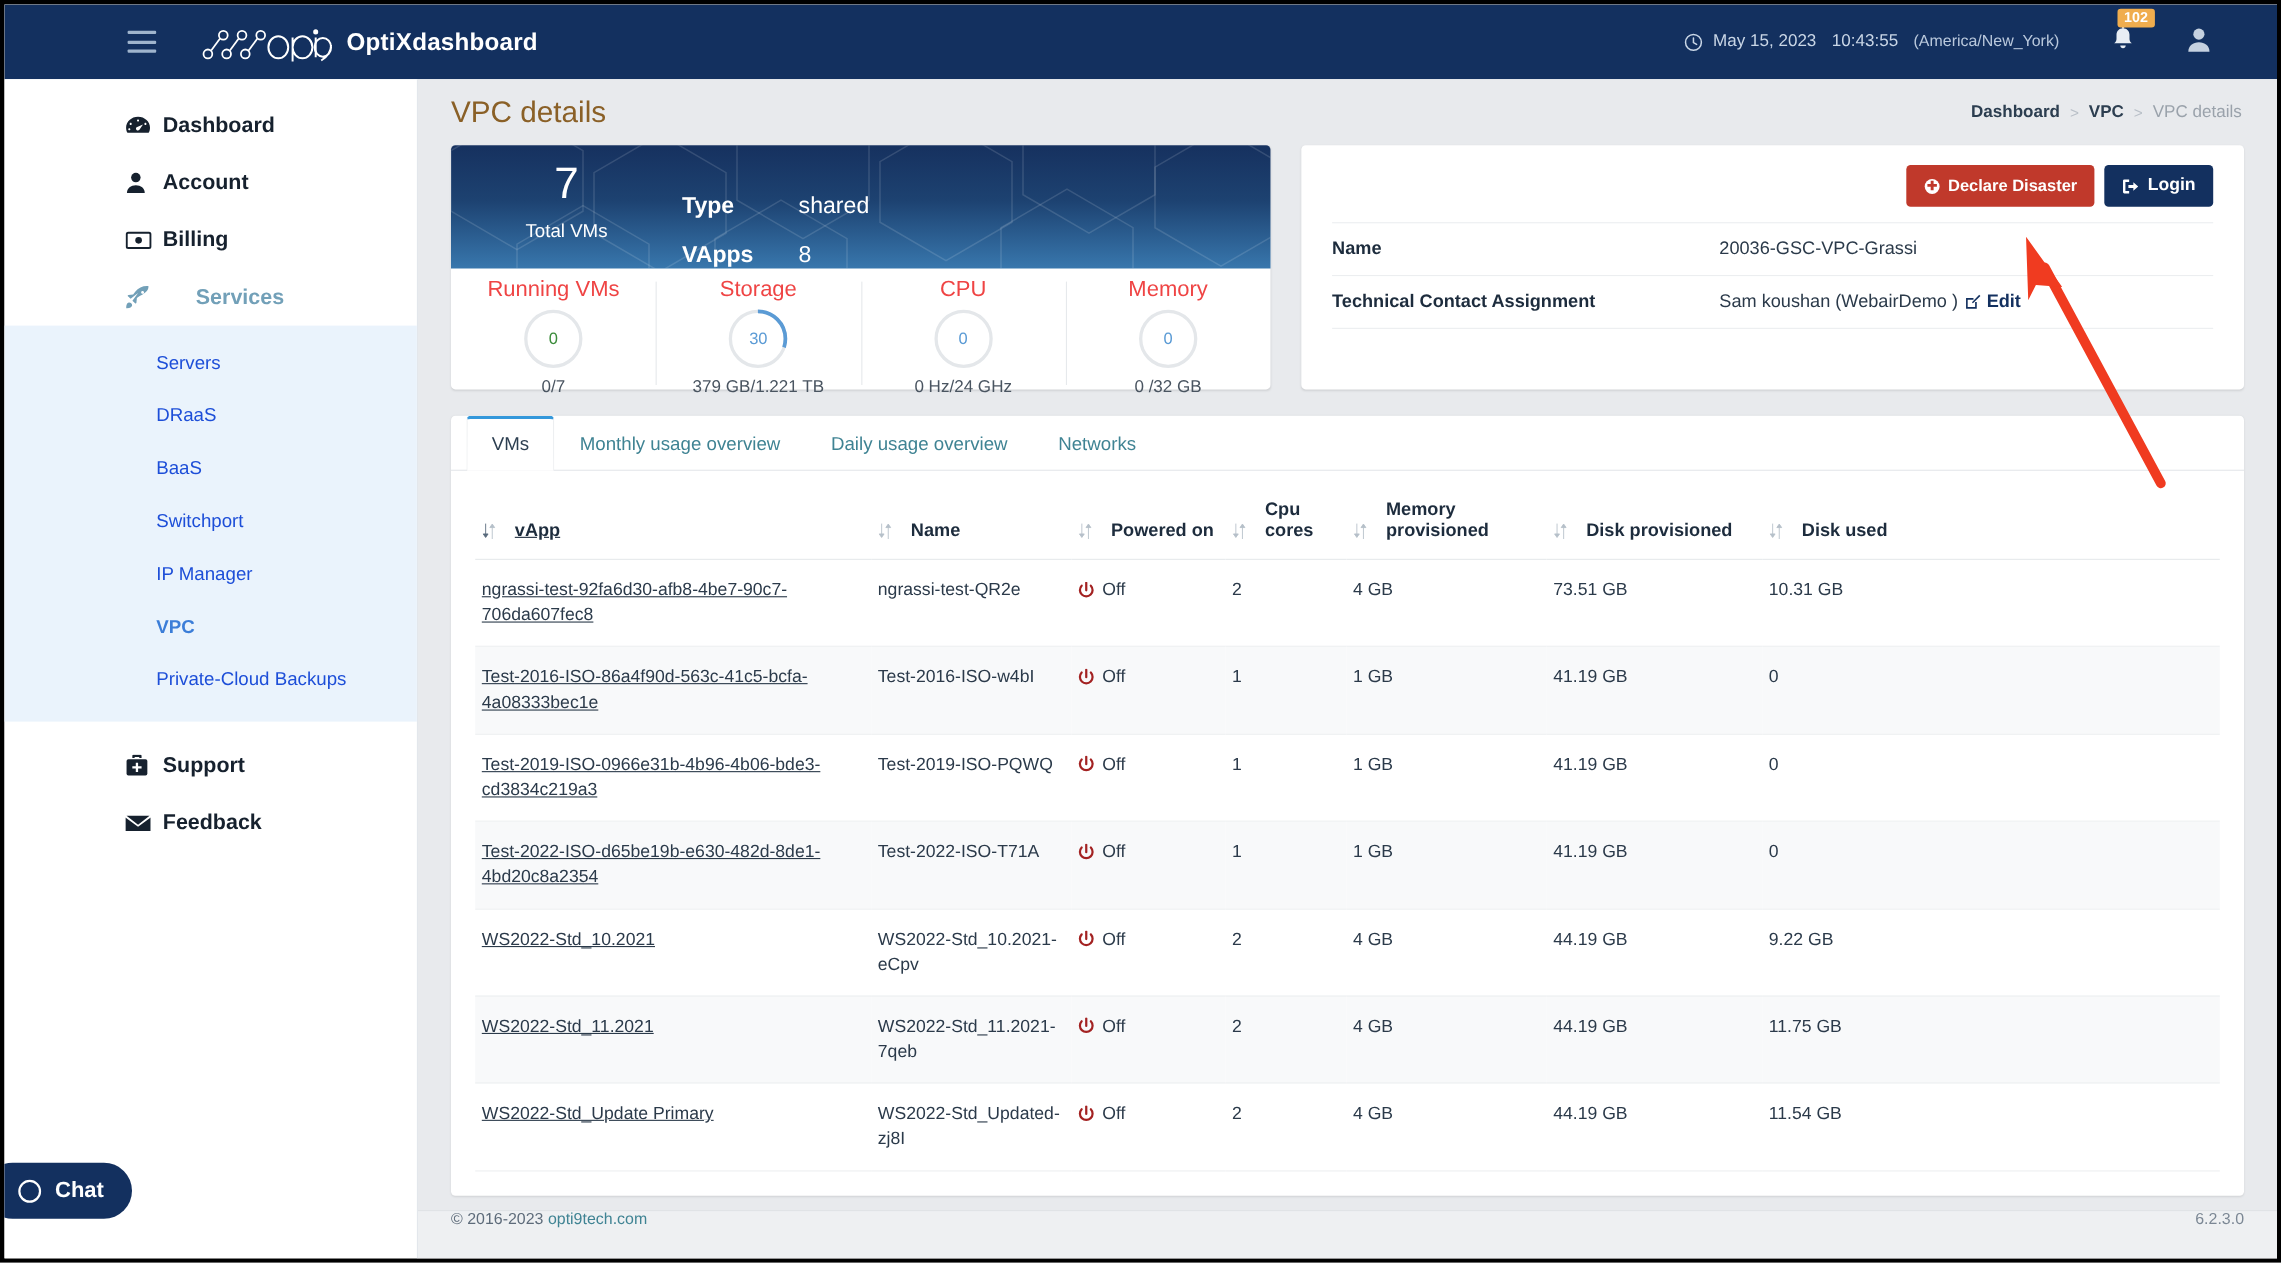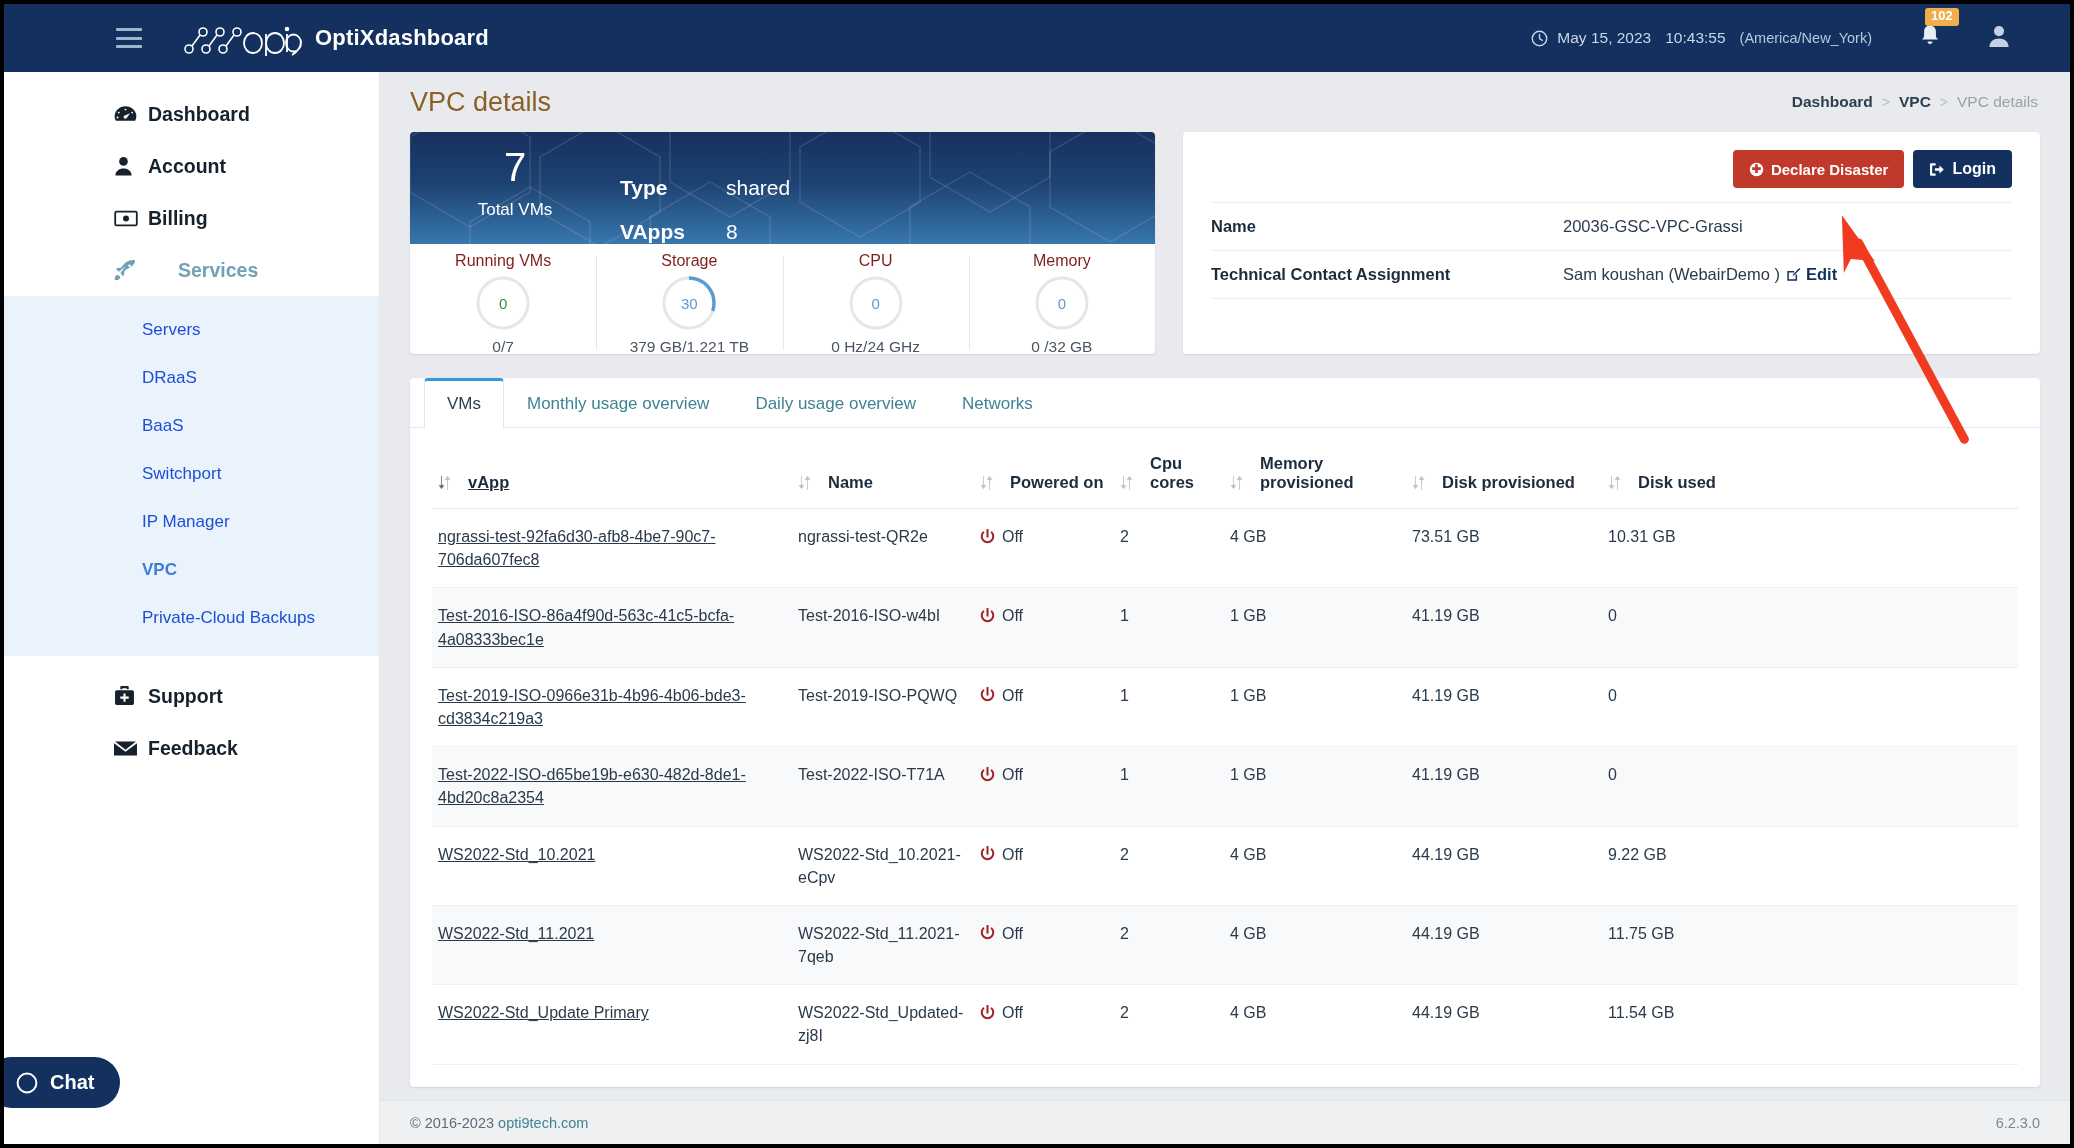--- a/index.html
+++ b/index.html
@@ -121,21 +121,21 @@
   .hero-kv .v { font-weight: normal; }
   .stats-body { display: flex; height: 110px; padding: 8px 0 0; }
   .stat {
     flex: 1; text-align: center; position: relative;
     display: flex; flex-direction: column; align-items: center;
   }
   .stat + .stat::before {
     content: ""; position: absolute; left: 0; top: 4px; bottom: 4px;
     width: 1px; background: #e6e9ec;
   }
-  .stat-label { font-size: 16px; color: #7f1d1d; margin-bottom: 3px; }
+  .stat-label { font-size: 20px; color: #ef4444; margin-bottom: 3px; }
   .donut { position: relative; width: 60px; height: 60px; }
   .donut svg { display: block; }
   .donut .dval {
     position: absolute; inset: 0; display: flex;
     align-items: center; justify-content: center;
     font-size: 15px;
   }
   .stat-sub { font-size: 15.5px; color: #4a5561; margin-top: 5px; }
 
   
@@ -194,21 +194,21 @@
   .col-name { width: 182px; }
   .col-pw { width: 140px; }
   .col-cpu { width: 110px; }
   .col-mem { width: 182px; }
   .col-dp { width: 196px; }
 
   
   .footer {
     position: absolute; left: 376px; right: 0; bottom: 0; height: 44px;
     background: #eef0f2; border-top: 1px solid #e0e3e6;
-    display: flex; align-items: center; padding: 0 30px;
+    display: flex; padding: 0 30px;
     font-size: 14.5px; color: #5d6b7a;
   }
   .footer a { color: #3f8393; text-decoration: none; }
   .footer .ver { margin-left: auto; color: #7b8794; }
 
   
   .chat {
     position: absolute; left: -18px; bottom: 36px;
     background: #13305f; color: #ffffff;
     border-radius: 30px; padding: 14px 26px 14px 30px;

